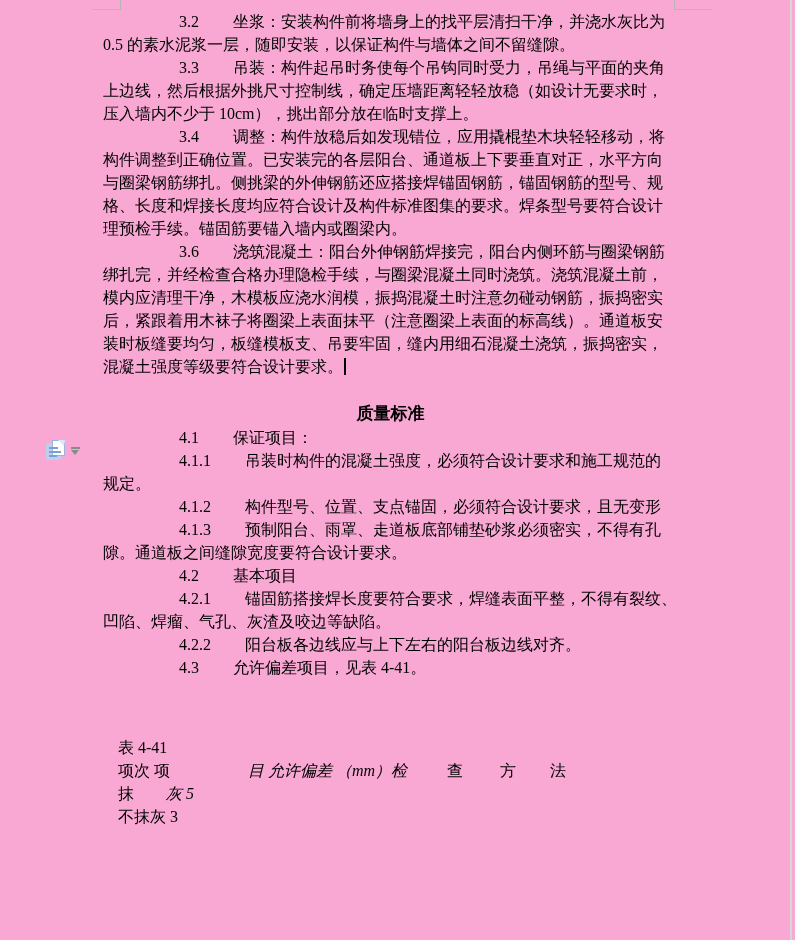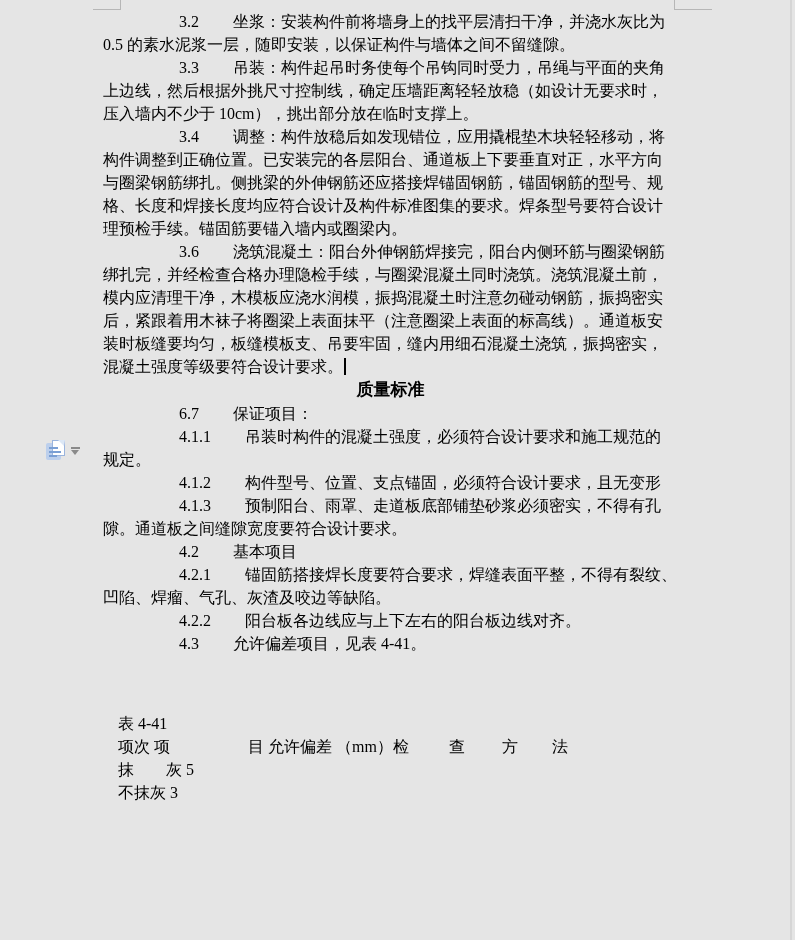--- a/index.html
+++ b/index.html
@@ -2,21 +2,21 @@
 <html><head>
 <meta charset="utf-8">
 <style>
   html, body { margin: 0; padding: 0; overflow: hidden; }
   body {
     width: 795px; height: 940px; background: #ffffff;
     font-family: "Liberation Serif", "DejaVu Serif", serif;
   }
   .page {
     position: relative; width: 795px; height: 940px;
-    background: #e5e5e5; overflow: hidden;
+    background: #f9a8d4; overflow: hidden;
   }
   
   .right-edge {
     position: absolute; left: 790px; top: 0; width: 2px; height: 940px;
     background: #d6d6d6;
   }
   
   .mark { position: absolute; background: #b6b6b6; }
   .mark-left-h  { left: 93px;  top: 9px; width: 28px; height: 1px; }
   .mark-left-v  { left: 120px; top: 0;   width: 1px;  height: 10px; }
@@ -25,21 +25,21 @@
 
   
   .doc {
     position: absolute; left: 103px; top: 10px; width: 600px;
     color: #000; font-size: 16px; line-height: 23px;
   }
   .line { height: 23px; white-space: pre; }
   .line.indent { padding-left: 76px; }
   .num { display: inline-block; margin-right: 34px; }
   .heading-line {
-    height: 24px; width: 575px;
+    height: 24px; margin-top: 24px; width: 575px;
     text-align: center; font-weight: bold; font-size: 17px; line-height: 24px;
   }
   .table-block { margin-top: 57px; margin-left: 15px; }
   .seg { display: inline-block; }
 
   
   .cursor {
     display: inline-block; width: 2px; height: 17px; background: #000;
     vertical-align: text-bottom; margin-left: 1px;
   }
@@ -135,21 +135,21 @@
   <div class="line"><span class="ptext">后，紧跟着用木袜子将圈梁上表面抹平（注意圈梁上表面的标高线）。通道板安</span></div>
 
   <div class="line"><span class="ptext">装时板缝要均匀，板缝模板支、吊要牢固，缝内用细石混凝土浇筑，振捣密实，</span></div>
 
   <div class="line"><span class="ptext">混凝土强度等级要符合设计要求。</span><span class="cursor"></span></div>
 </div>
 
     <div class="heading-line">质量标准</div>
 
     <div id="quality-section">
-  <div class="line indent"><span class="num">6.7</span><span class="ptext">保证项目：</span></div>
+  <div class="line indent"><span class="num">4.1</span><span class="ptext">保证项目：</span></div>
 
   <div class="line indent"><span class="num">4.1.1</span><span class="ptext">吊装时构件的混凝土强度，必须符合设计要求和施工规范的</span></div>
 
   <div class="line"><span class="ptext">规定。</span></div>
 
   <div class="line indent"><span class="num">4.1.2</span><span class="ptext">构件型号、位置、支点锚固，必须符合设计要求，且无变形</span></div>
 
 
   <div class="line indent"><span class="num">4.1.3</span><span class="ptext">预制阳台、雨罩、走道板底部铺垫砂浆必须密实，不得有孔</span></div>
 
@@ -161,18 +161,18 @@
 
   <div class="line"><span class="ptext">凹陷、焊瘤、气孔、灰渣及咬边等缺陷。</span></div>
 
   <div class="line indent"><span class="num">4.2.2</span><span class="ptext">阳台板各边线应与上下左右的阳台板边线对齐。</span></div>
 
   <div class="line indent"><span class="num">4.3</span><span class="ptext">允许偏差项目，见表 4-41。</span></div>
 </div>
 
     <div id="table-block" class="table-block">
         <div class="line"><span class="seg">表 4-41</span></div>
-        <div class="line"><span class="seg">项次 项</span><span class="seg" style="margin-left: 78px;">目 允许偏差 （mm）检</span><span class="seg" style="margin-left: 40px;">查</span><span class="seg" style="margin-left: 37px;">方</span><span class="seg" style="margin-left: 34px;">法</span></div>
-        <div class="line"><span class="seg">抹</span><span class="seg" style="margin-left: 32px;">灰 5</span></div>
+        <div class="line"><span class="seg">项次 项</span><span class="seg" style="margin-left: 78px; font-style: italic;">目 允许偏差 （mm）检</span><span class="seg" style="margin-left: 40px;">查</span><span class="seg" style="margin-left: 37px;">方</span><span class="seg" style="margin-left: 34px;">法</span></div>
+        <div class="line"><span class="seg">抹</span><span class="seg" style="margin-left: 32px; font-style: italic;">灰 5</span></div>
         <div class="line"><span class="seg">不抹灰 3</span></div>
       </div>
   </div>
 </div>
 
 </body></html>

